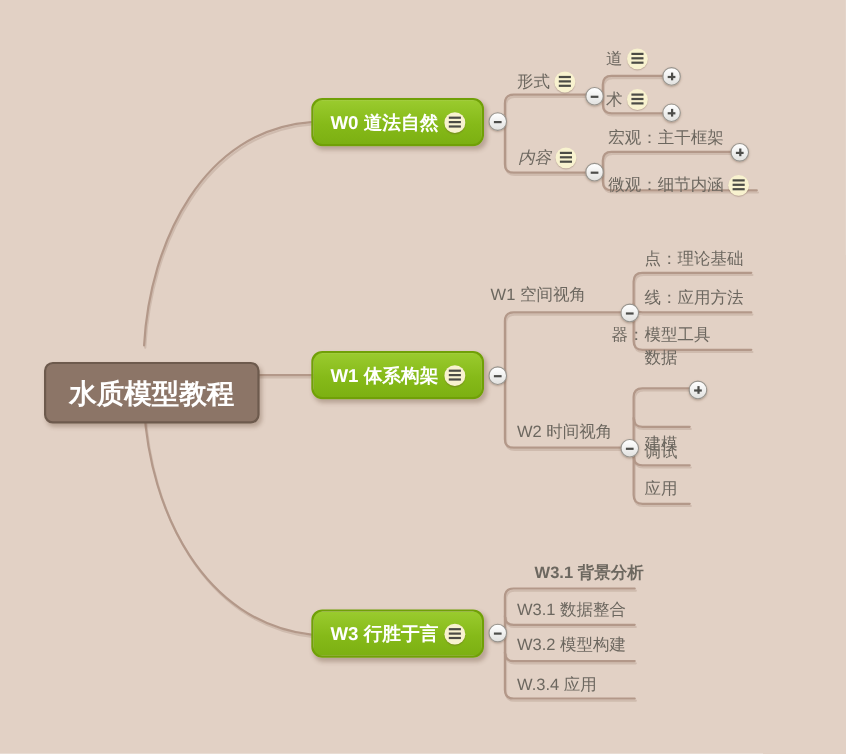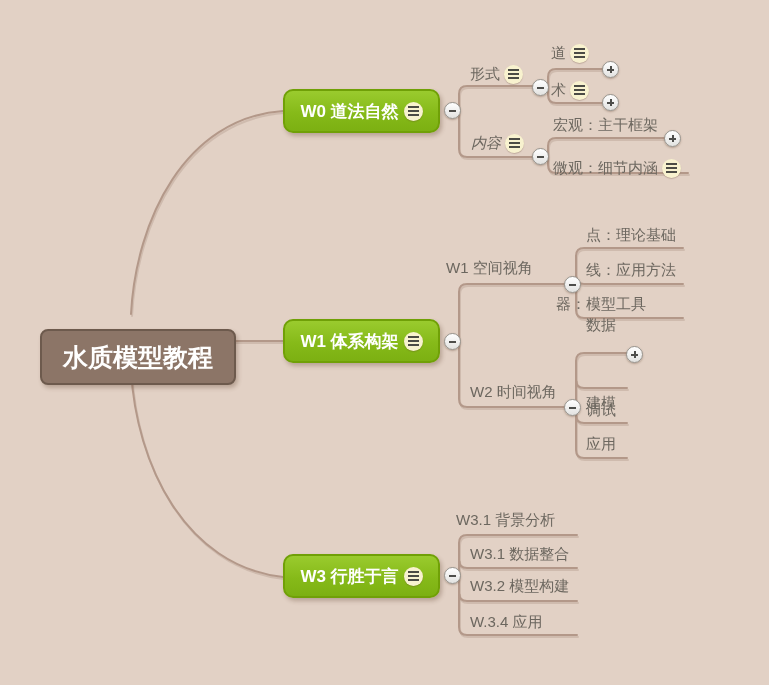--- a/index.html
+++ b/index.html
@@ -158,21 +158,21 @@
   <div class="topic" style="left:586px;top:365px;margin-top:28px;">
     <span>建模</span>
   </div>
   <div class="topic" style="left:586px;top:400px;align-items:flex-end;">
     <span>调试</span>
   </div>
   <div class="topic" style="left:586px;top:434px;">
     <span>应用</span>
   </div>
 
-  <div class="topic" style="left:456px;top:510px;">
+  <div class="topic" style="left:486px;top:510px;font-weight:bold;">
     <span>W3.1 背景分析</span>
   </div>
   <div class="topic" style="left:470px;top:544px;">
     <span>W3.1 数据整合</span>
   </div>
   <div class="topic" style="left:470px;top:576px;">
     <span>W3.2 模型构建</span>
   </div>
   <div class="topic" style="left:470px;top:612px;">
     <span>W.3.4 应用</span>

